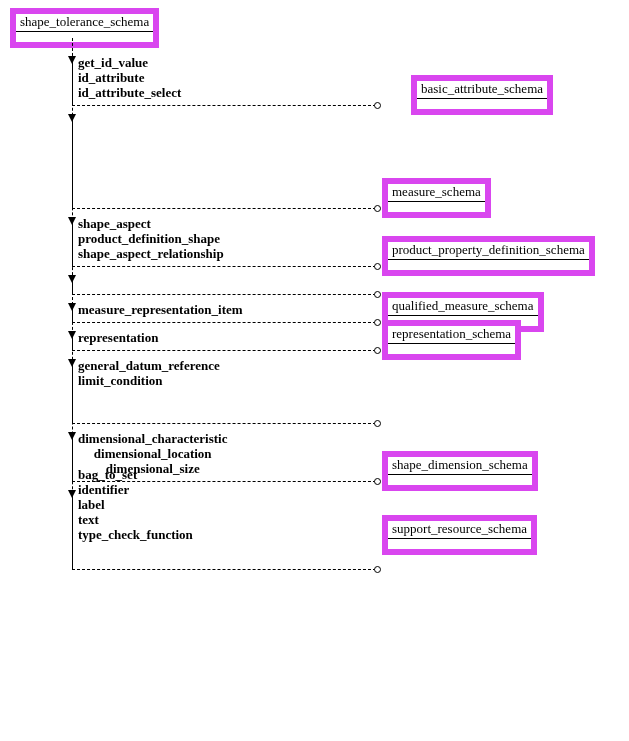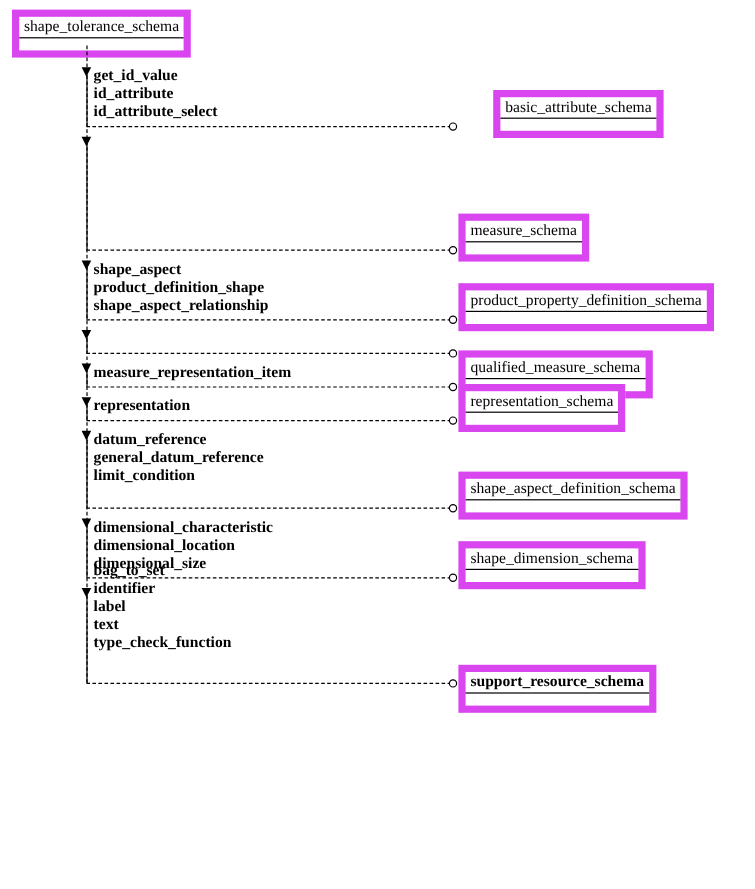--- a/index.html
+++ b/index.html
@@ -130,51 +130,46 @@
     </div>
     <div class="entity-box" style="left: 382px; top: 320px;">
       <div class="title">representation_schema</div>
       <div class="body"></div>
     </div>
     <div class="h-conn" style="left: 72px; top: 350px; width: 304px;"></div>
     <div class="circle-end" style="left: 374px; top: 347px;"></div>
     <div class="arrowhead" style="left: 68px; top: 359px;"></div>
     <div style="position: absolute; left: 72px; top: 365px; width: 0px; height: 58px; border-left: 1px solid rgb(0, 0, 0);"></div>
     <div class="ref-list" style="left: 78px; top: 359px;">
-      <div>datum_reference</div>
       <div>general_datum_reference</div>
       <div>limit_condition</div>
-    </div>
-    <div class="entity-box" style="left: 382px; top: 393px;">
-      <div class="title">shape_aspect_definition_schema</div>
-      <div class="body"></div>
     </div>
     <div class="h-conn" style="left: 72px; top: 423px; width: 304px;"></div>
     <div class="circle-end" style="left: 374px; top: 420px;"></div>
     <div class="arrowhead" style="left: 68px; top: 432px;"></div>
     <div style="position: absolute; left: 72px; top: 438px; width: 0px; height: 43px; border-left: 1px solid rgb(0, 0, 0);"></div>
-    <div class="ref-list" style="left: 78px; top: 432px;">
+    <div class="ref-list" style="left: 78px; top: 432px; text-align: center;">
       <div>dimensional_characteristic</div>
       <div>dimensional_location</div>
       <div>dimensional_size</div>
     </div>
     <div class="entity-box" style="left: 382px; top: 451px;">
       <div class="title">shape_dimension_schema</div>
       <div class="body"></div>
     </div>
     <div class="h-conn" style="left: 72px; top: 481px; width: 304px;"></div>
     <div class="circle-end" style="left: 374px; top: 478px;"></div>
     <div class="arrowhead" style="left: 68px; top: 490px;"></div>
     <div style="position: absolute; left: 72px; top: 496px; width: 0px; height: 73px; border-left: 1px solid rgb(0, 0, 0);"></div>
     <div class="ref-list" style="left: 78px; top: 468px;">
       <div>bag_to_set</div>
       <div>identifier</div>
       <div>label</div>
       <div>text</div>
       <div>type_check_function</div>
     </div>
-    <div class="entity-box" style="left: 382px; top: 554px; font-weight: bold;">
+    <div class="entity-box" style="left: 382px; top: 515px;">
       <div class="title">support_resource_schema</div>
       <div class="body"></div>
     </div>
     <div class="h-conn" style="left: 72px; top: 569px; width: 304px;"></div>
     <div class="circle-end" style="left: 374px; top: 566px;"></div>
   </div>
 
 </body></html>

